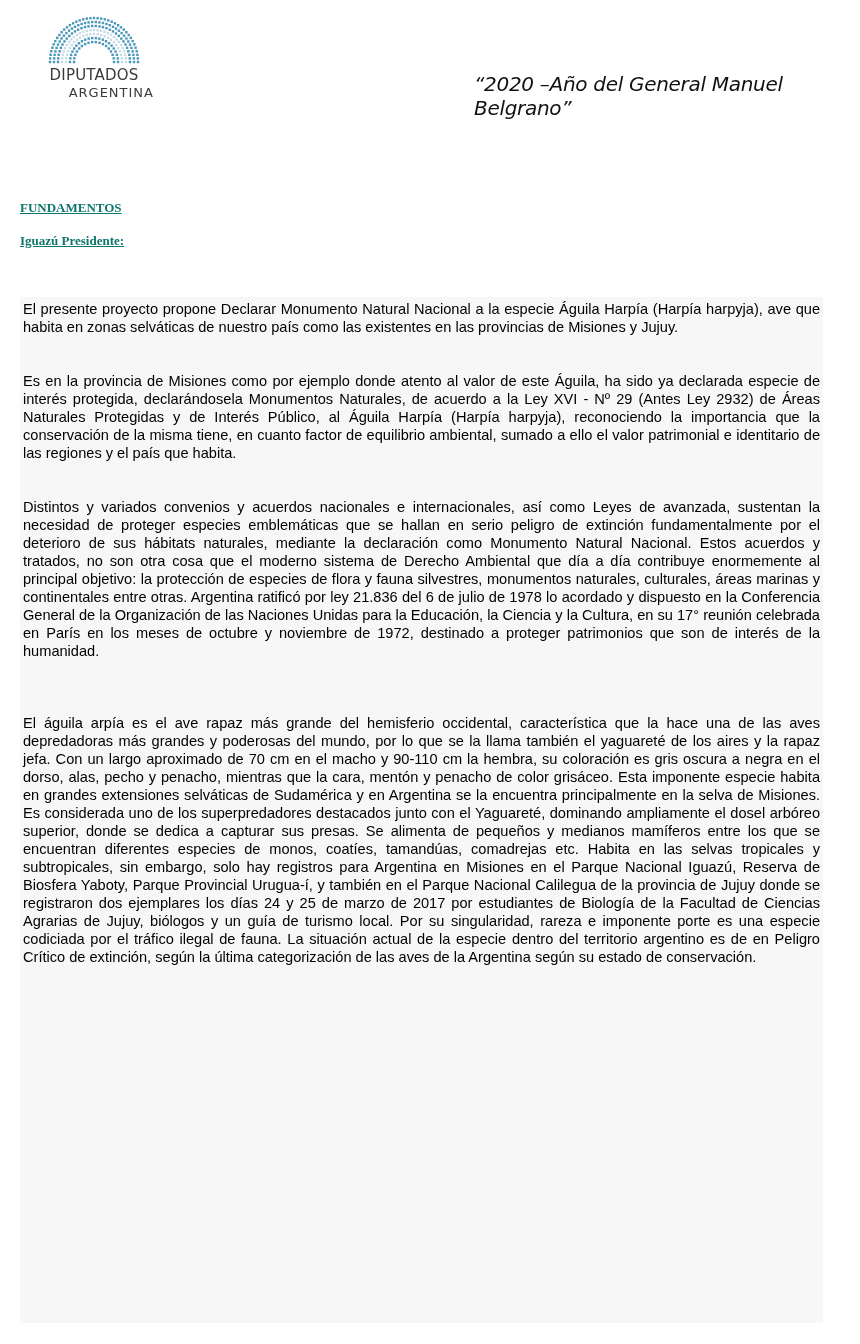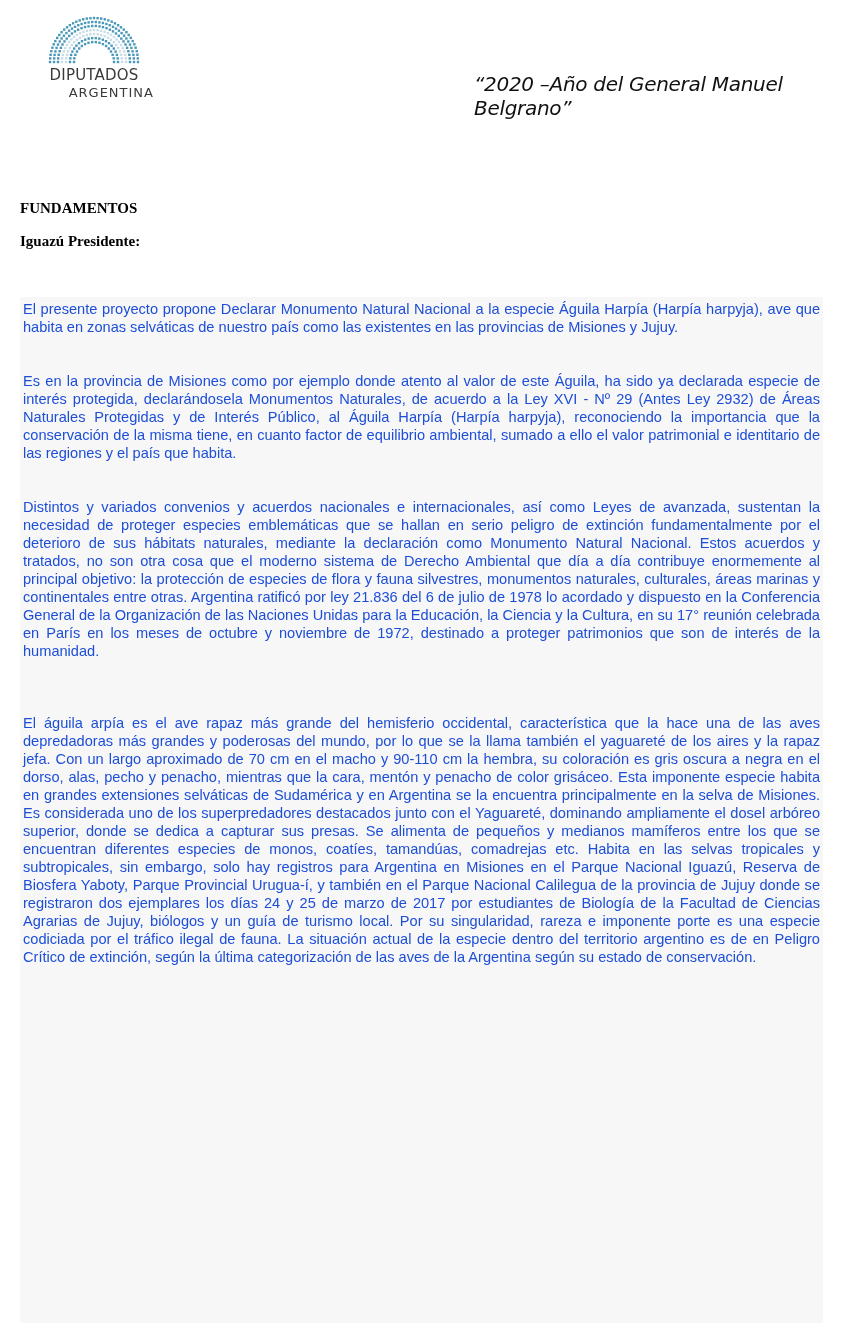--- a/index.html
+++ b/index.html
@@ -6,26 +6,26 @@
     body { width: 860px; height: 1344px; position: relative; overflow: hidden; }
     .logo { position: absolute; left: 34px; top: 14px; width: 120px; height: 80px; }
     .logo svg { position: absolute; left: 12px; top: 0; }
     .logo-name { position: absolute; left: 0; top: 52px; width: 120px; text-align: center;
       font-family: "DejaVu Sans", sans-serif; font-size: 15px; color: #3a3a3a; letter-spacing: 0.2px; }
     .logo-country { position: absolute; left: 0; top: 71px; width: 120px; text-align: right;
       font-family: "DejaVu Sans", sans-serif; font-size: 13px; color: #3a3a3a; letter-spacing: 1px; }
     .motto { position: absolute; left: 474px; top: 72px; font-family: "DejaVu Sans", sans-serif;
       font-style: italic; font-size: 20px; color: #111; letter-spacing: -0.3px; }
     .heading { position: absolute; left: 20px; font-family: "Liberation Serif", serif;
-      font-weight: bold; font-size: 15px; color: #000000; }
+      font-weight: bold; font-size: 13px; color: #0f766e; text-decoration: underline; }
     .h1 { top: 200px; }
     .h2 { top: 233px; }
     .body-block { position: absolute; left: 20px; top: 297px; width: 803px; height: 1026px; background: #f7f7f7; }
     .para { position: absolute; left: 3px; width: 797px; font-family: "Liberation Sans", sans-serif;
-      font-size: 14.6px; line-height: 18px; color: #1d4ed8; text-align: justify; }
+      font-size: 14.6px; line-height: 18px; color: #000000; text-align: justify; }
   </style>
 </head>
 <body>
 
 <div class="logo">
   <svg id="hemicycle" width="96" height="50" viewBox="0 0 96 50">
       <rect x="2.8" y="46.8" width="2.4" height="2.4" fill="#4a98b8"></rect>
       <rect x="3.0" y="43.2" width="2.4" height="2.4" fill="#4a98b8"></rect>
       <rect x="3.4" y="39.6" width="2.4" height="2.4" fill="#4a98b8"></rect>
       <rect x="4.1" y="36.0" width="2.4" height="2.4" fill="#4a98b8"></rect>

